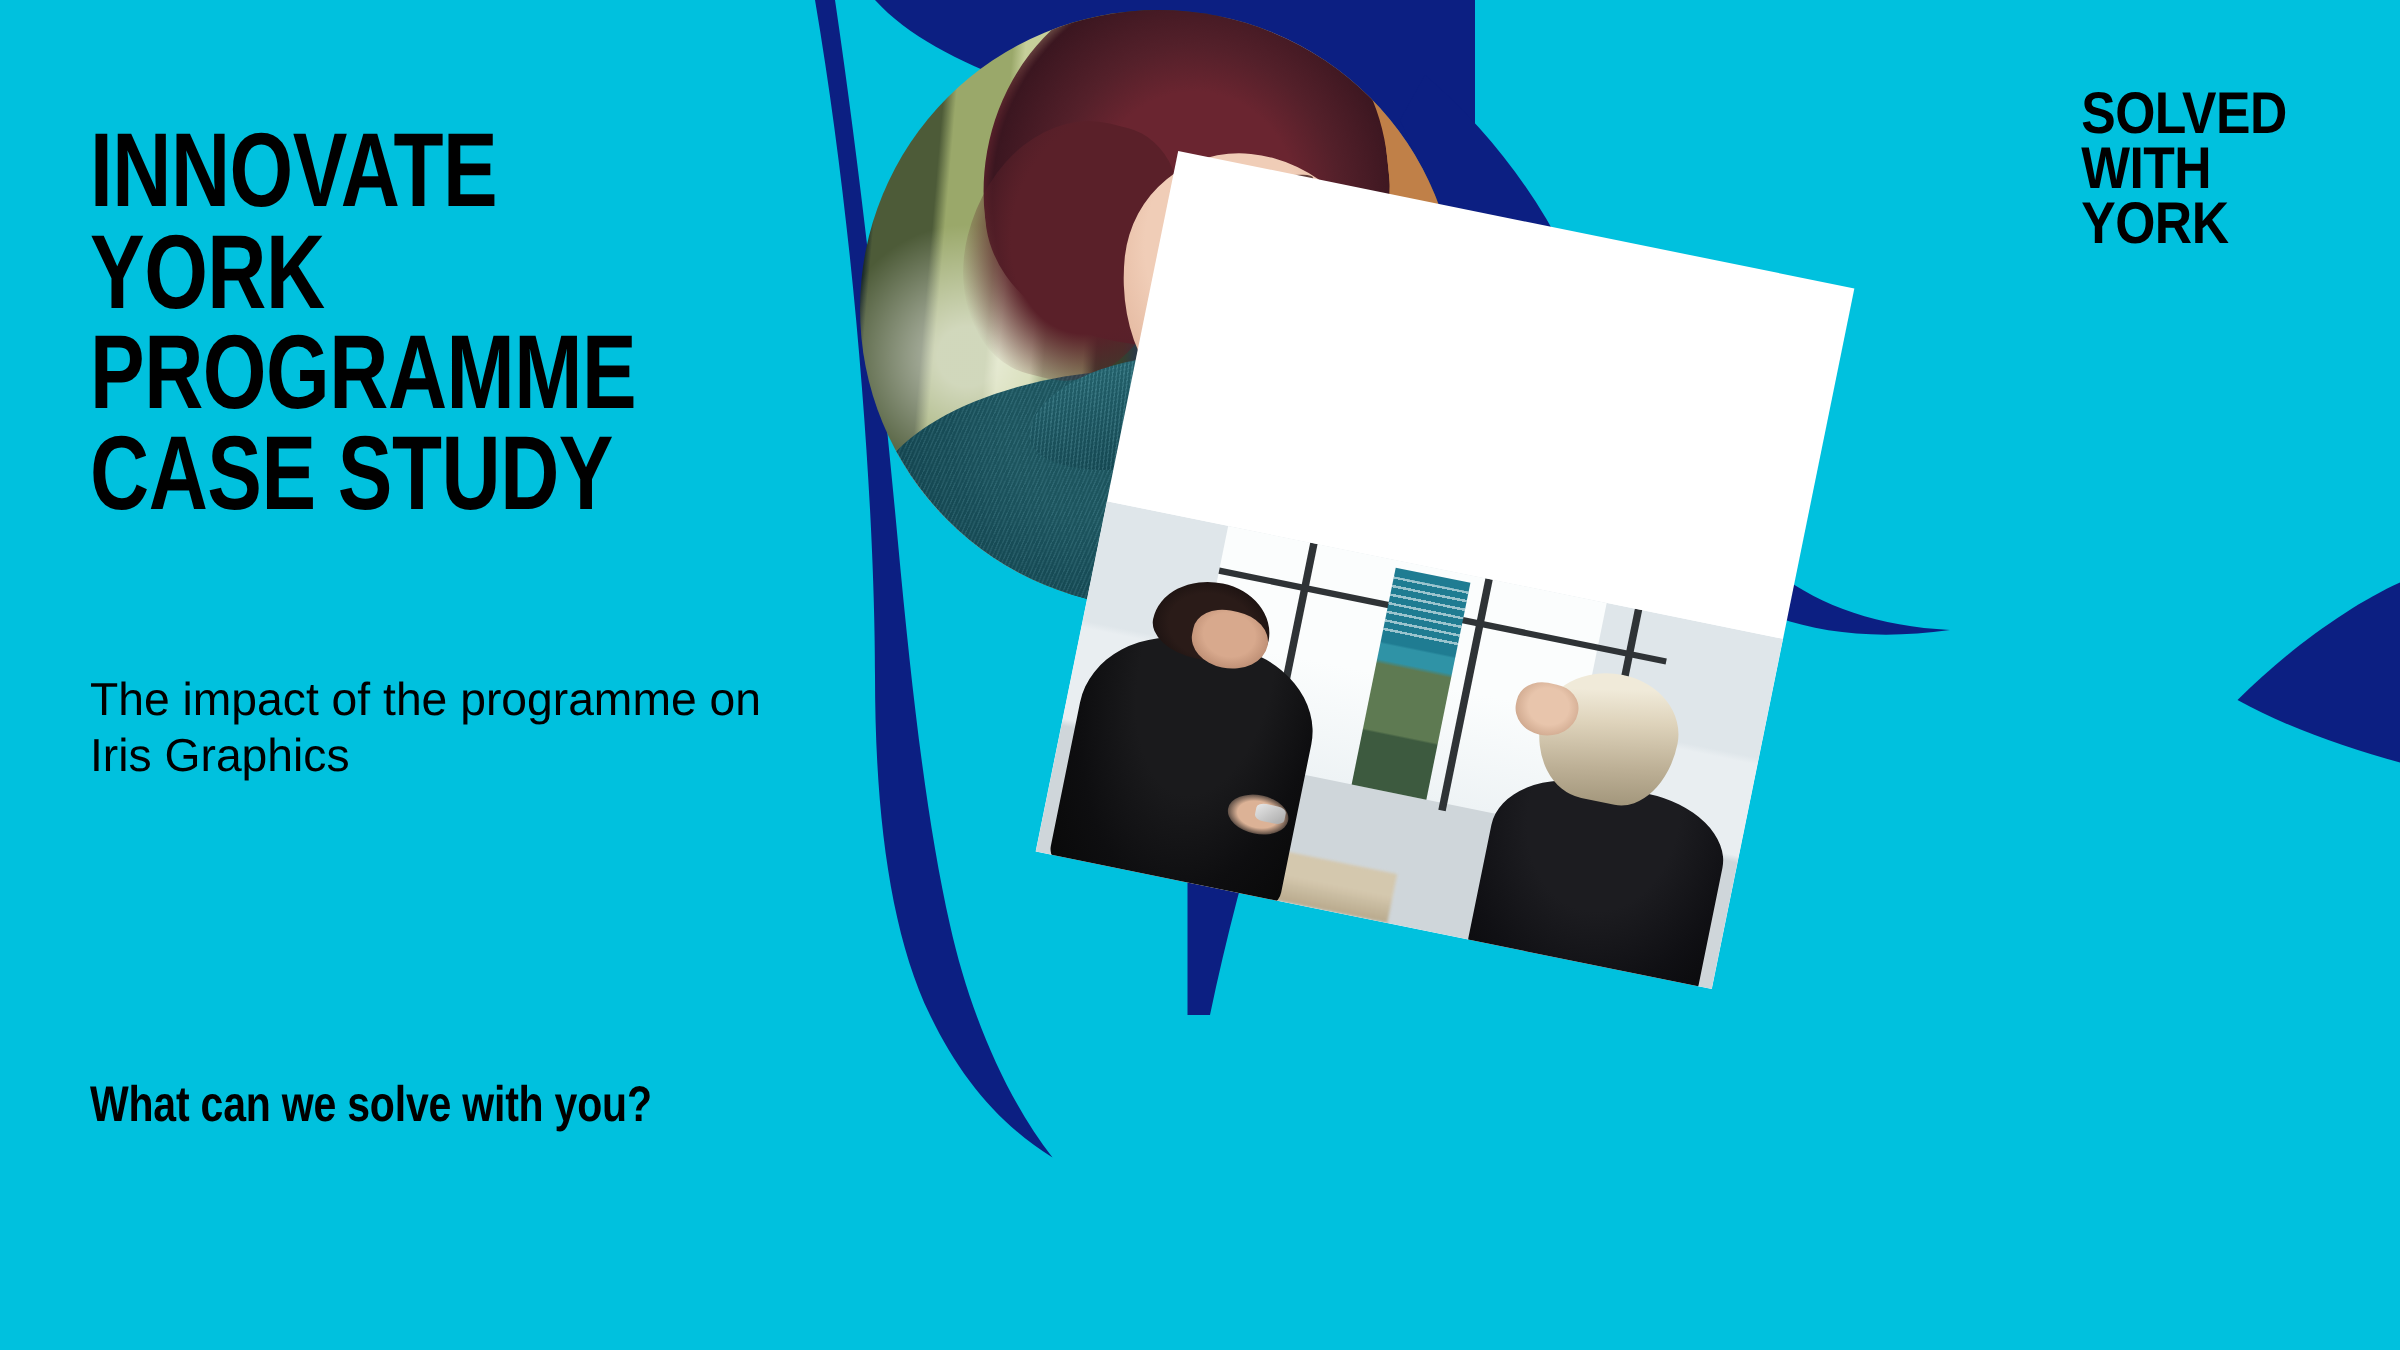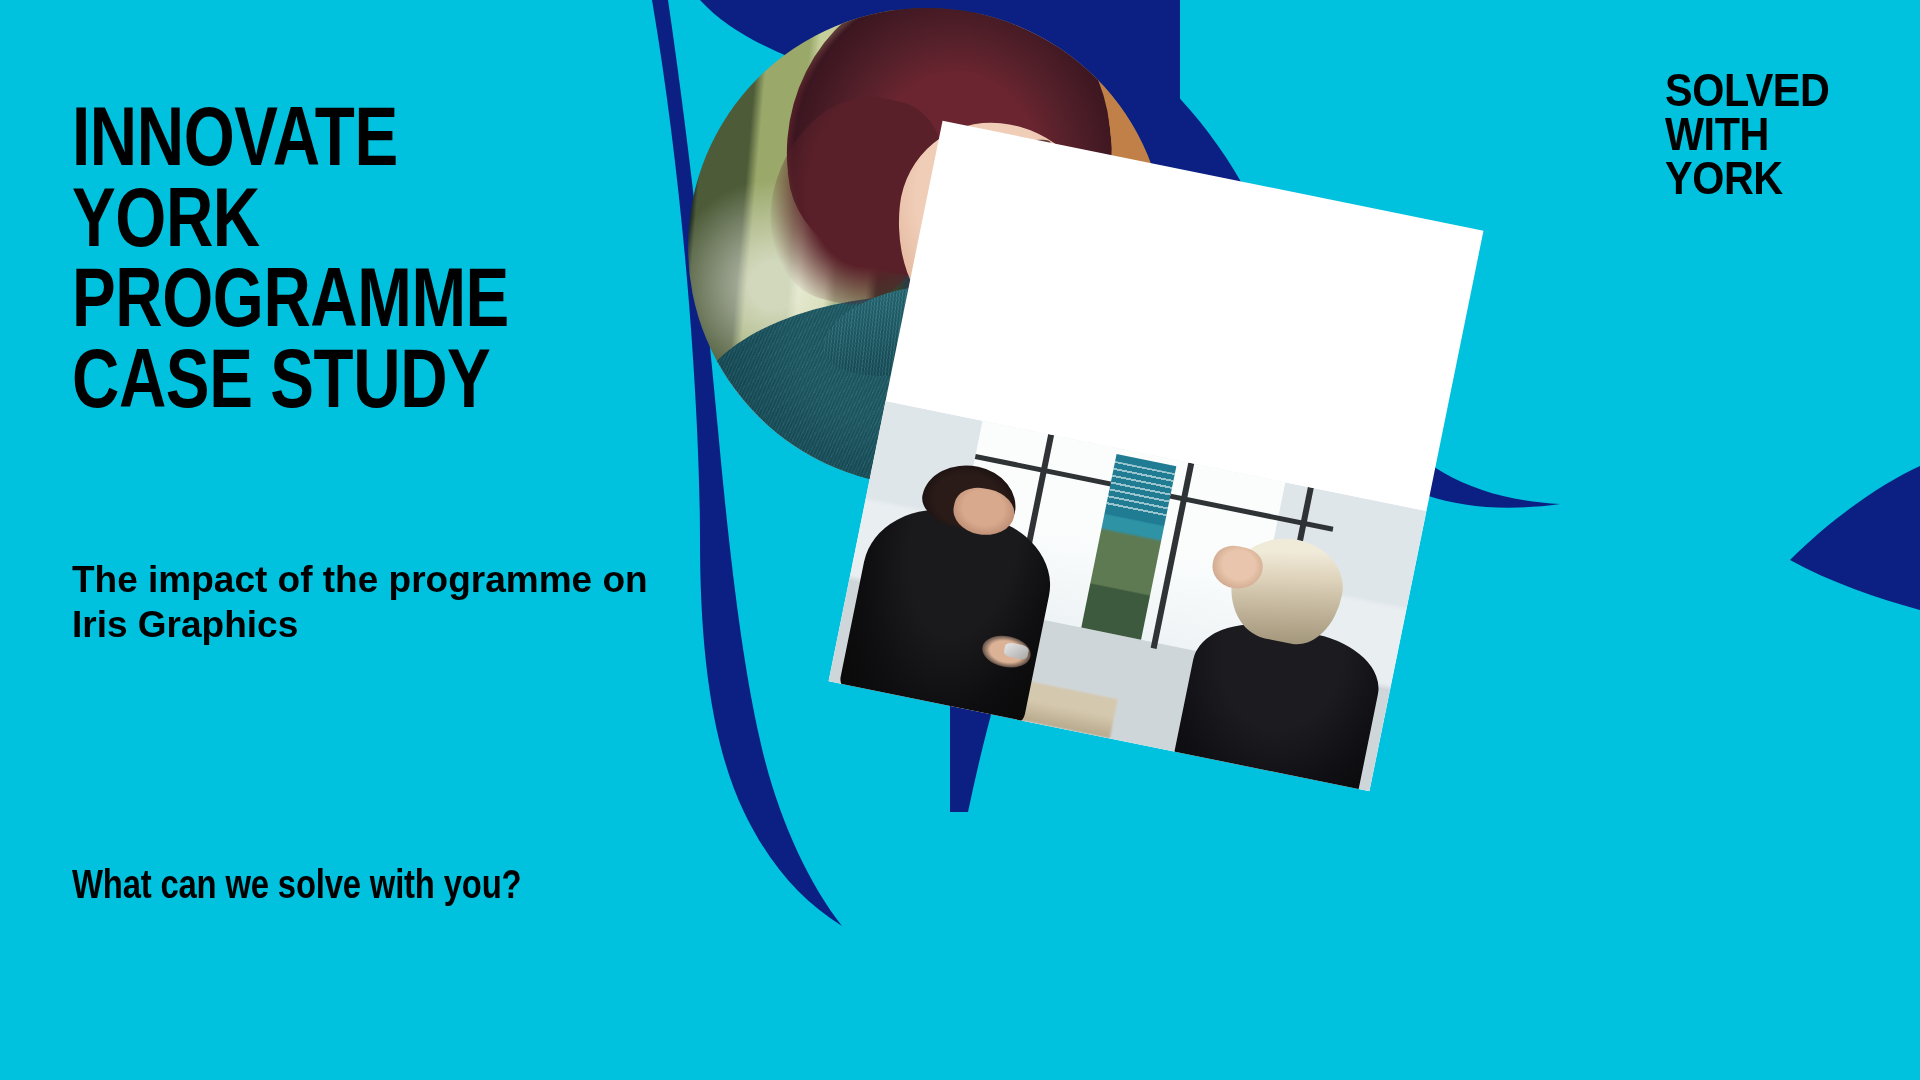--- a/index.html
+++ b/index.html
@@ -210,24 +210,24 @@
     font-size:84px;
     line-height:0.96;
     letter-spacing:-0.5px;
     text-transform:uppercase;
     transform:scaleX(0.78);
     transform-origin:left top;
     white-space:pre-line;
   }
 
   #subtitle {
-    left:72px; top:557px; width:660px;
+    left:72px; top:537px; width:660px;
     font-size:37px;
     line-height:1.22;
-    font-weight:700;
+    font-weight:400;
     white-space:pre-line;
   }
 
   #tagline {
     left:72px; top:862px;
     font-weight:700;
     font-size:40px;
     letter-spacing:-0.2px;
     transform:scaleX(0.82);
     transform-origin:left top;

